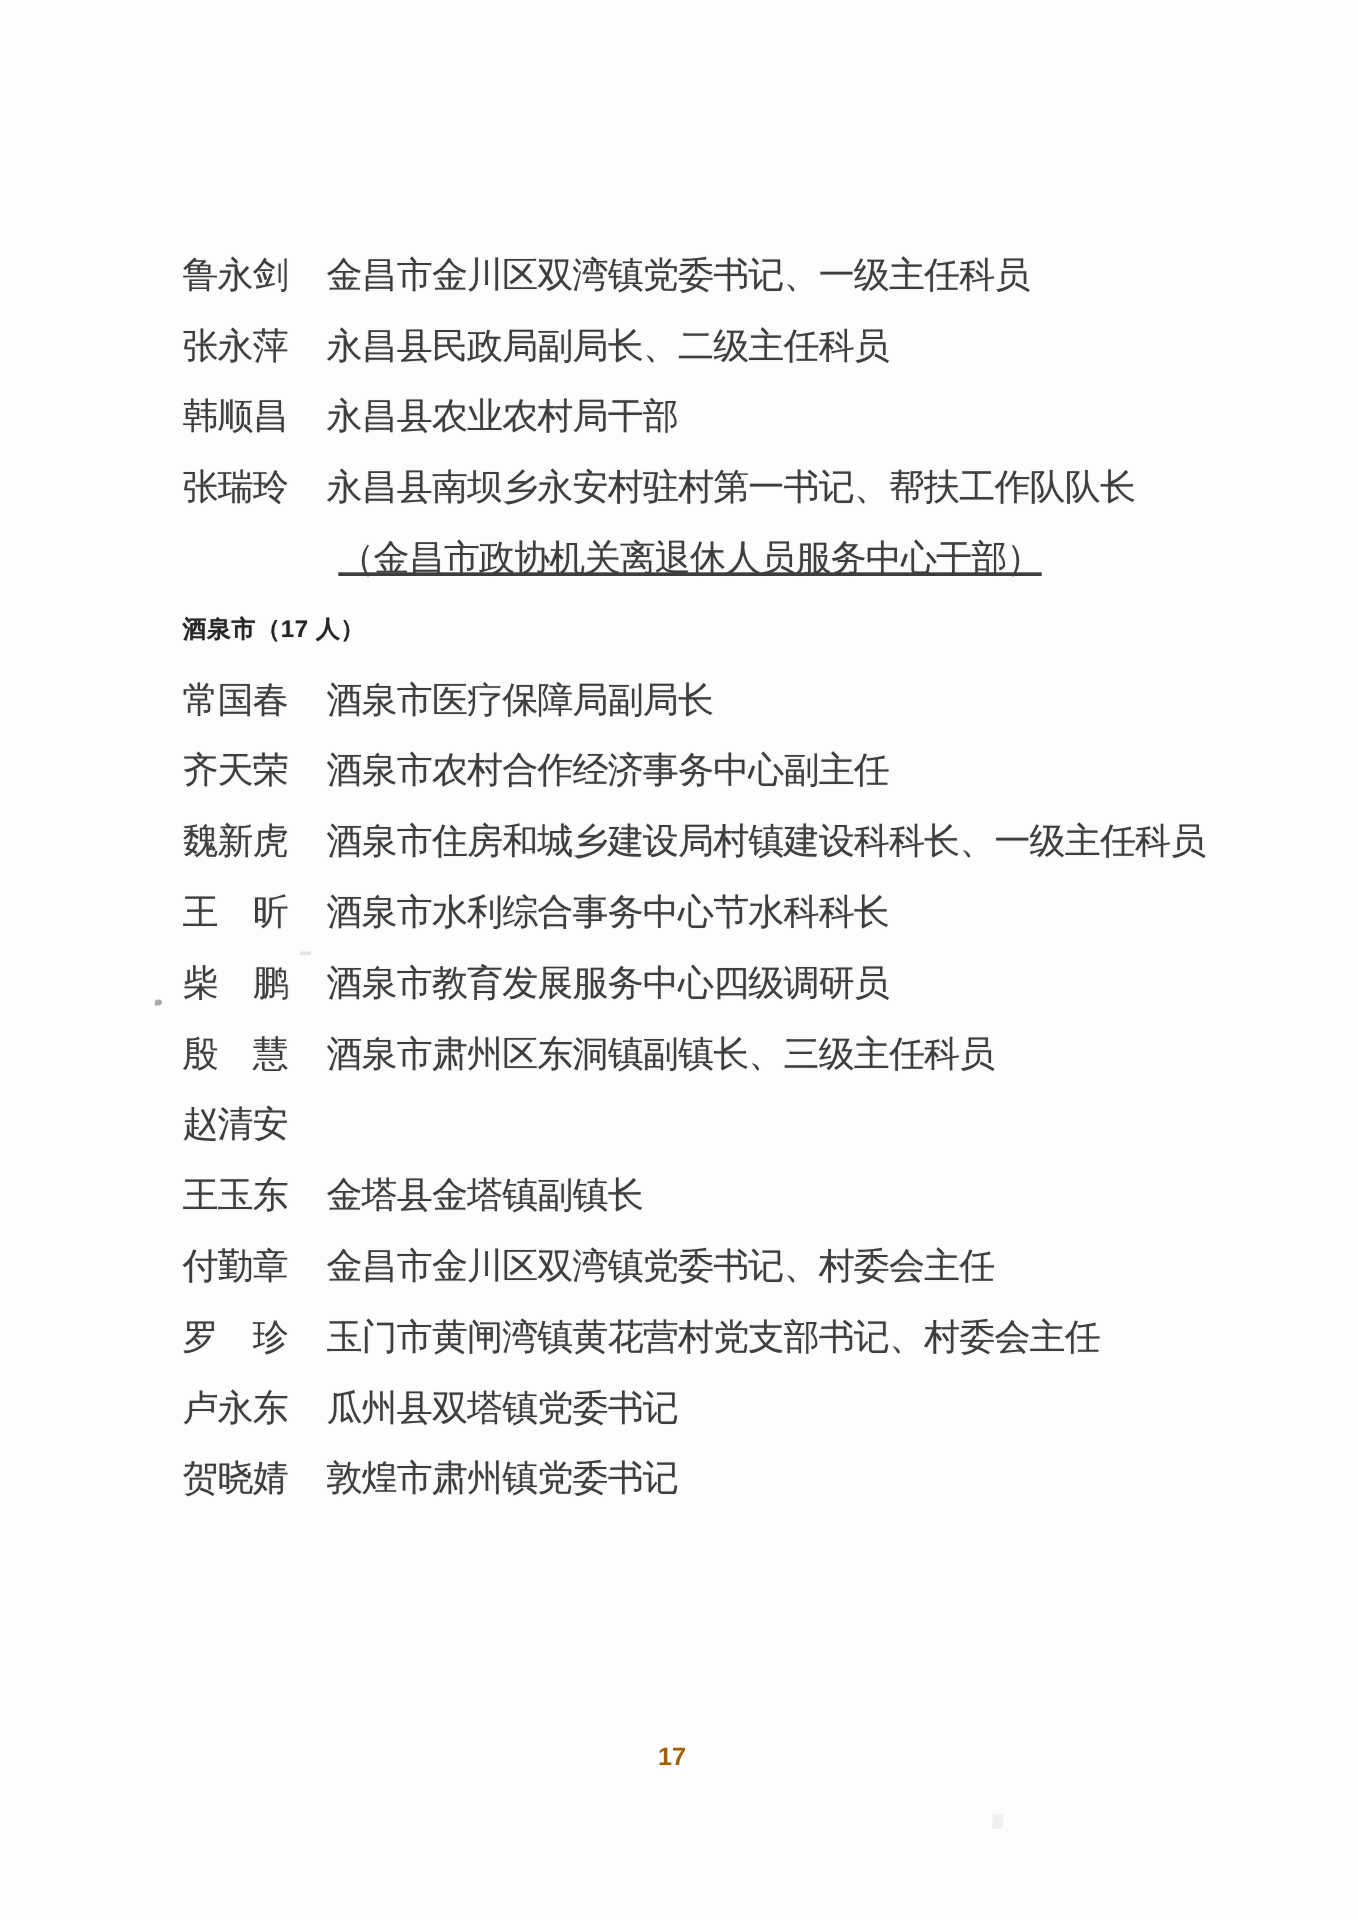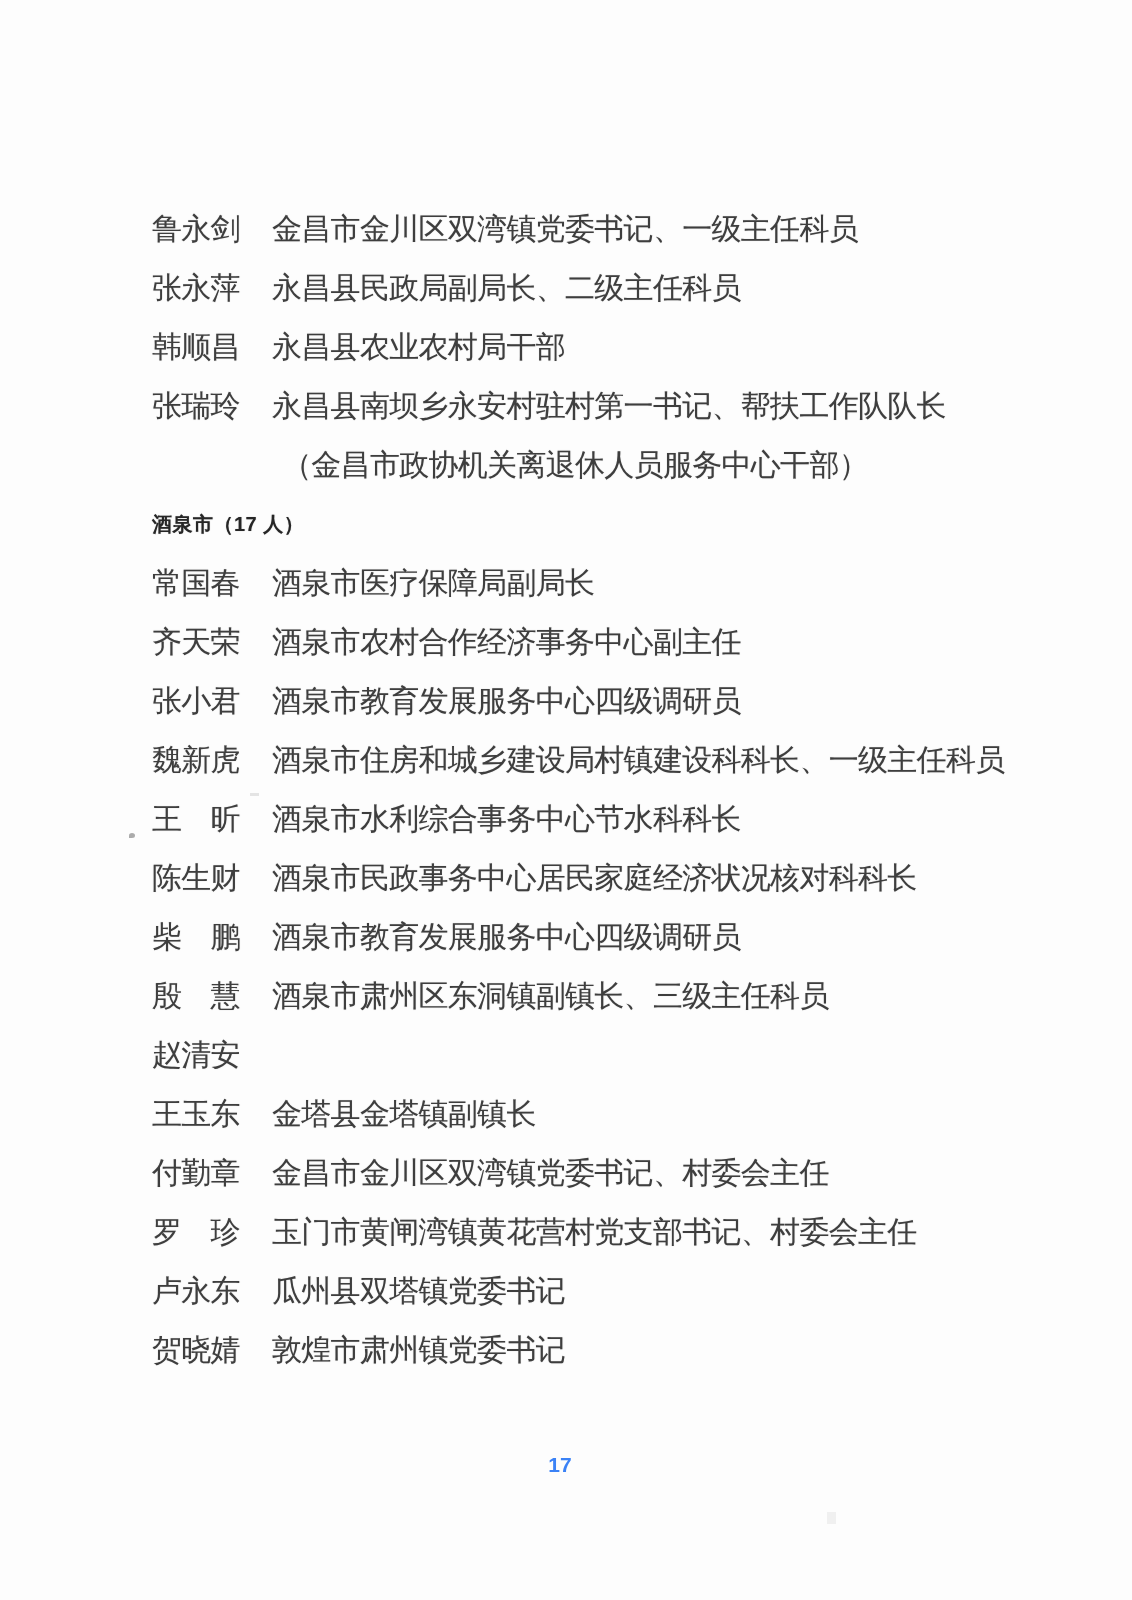--- a/index.html
+++ b/index.html
@@ -37,29 +37,29 @@
   }
   .title { white-space: nowrap; }
   .header-row .section-header {
     font-family: "Liberation Sans", "DejaVu Sans", sans-serif;
     font-weight: 700;
     font-size: 20px;
     color: #262626;
     letter-spacing: 0.5px;
     text-shadow: 0 0 1px rgba(40,40,40,0.4);
   }
-  .cont-row { padding-left: 130px; }
+  .cont-row { padding-left: 130px; text-decoration: underline; }
   .page-number {
     position: absolute;
     left: 536px; top: 1453px; width: 48px;
     text-align: center;
     font-family: "Liberation Sans", "DejaVu Sans", sans-serif;
     font-size: 21px;
     font-weight: 600;
-    color: #3b82f6;
+    color: #a16207;
   }
   .artifact-dot {
     position: absolute;
     left: 129px; top: 833px;
     width: 6px; height: 5px;
     background: #8f8f8f;
     border-radius: 50% 50% 50% 0;
     opacity: 0.75;
   }
   .artifact-dash {
@@ -113,39 +113,31 @@
   <div class="row">
     <span class="name">常国春</span>
     <span class="title">酒泉市医疗保障局副局长</span>
   </div>
 
   <div class="row">
     <span class="name">齐天荣</span>
     <span class="title">酒泉市农村合作经济事务中心副主任</span>
   </div>
 
-  <div class="row">
-    <span class="name">张小君</span>
-    <span class="title">酒泉市教育发展服务中心四级调研员</span>
-  </div>
 
   <div class="row">
     <span class="name">魏新虎</span>
     <span class="title">酒泉市住房和城乡建设局村镇建设科科长、一级主任科员</span>
   </div>
 
   <div class="row">
     <span class="name">王　昕</span>
     <span class="title">酒泉市水利综合事务中心节水科科长</span>
   </div>
 
-  <div class="row">
-    <span class="name">陈生财</span>
-    <span class="title">酒泉市民政事务中心居民家庭经济状况核对科科长</span>
-  </div>
 
   <div class="row">
     <span class="name">柴　鹏</span>
     <span class="title">酒泉市教育发展服务中心四级调研员</span>
   </div>
 
   <div class="row">
     <span class="name">殷　慧</span>
     <span class="title">酒泉市肃州区东洞镇副镇长、三级主任科员</span>
   </div>

